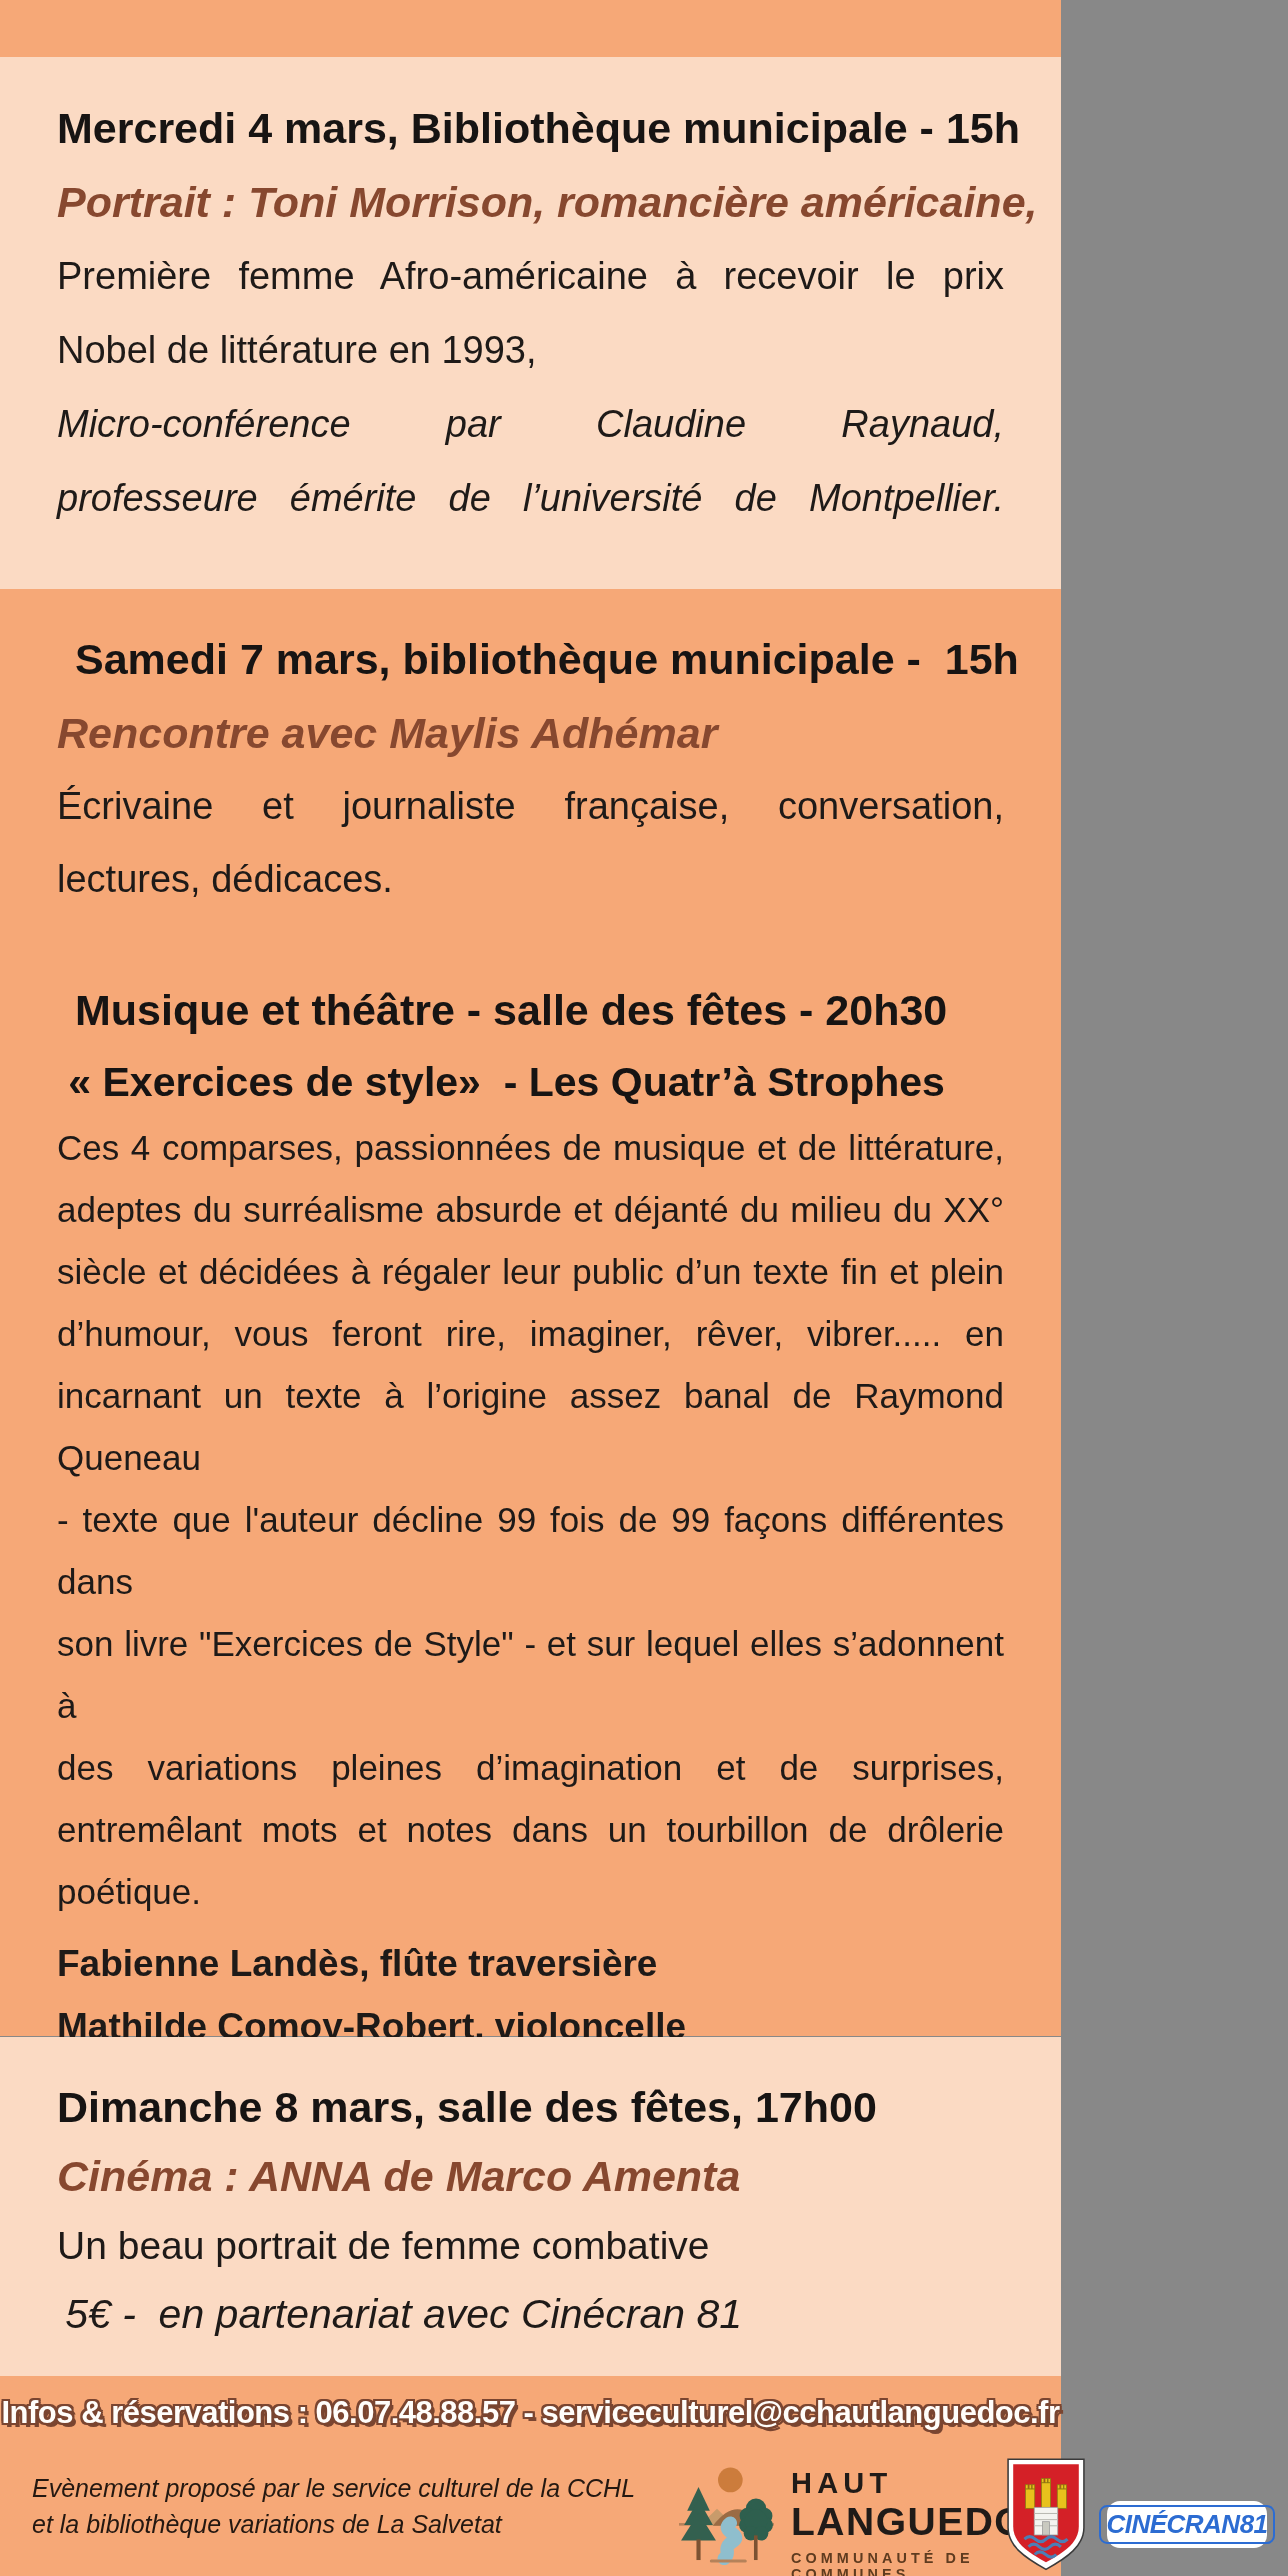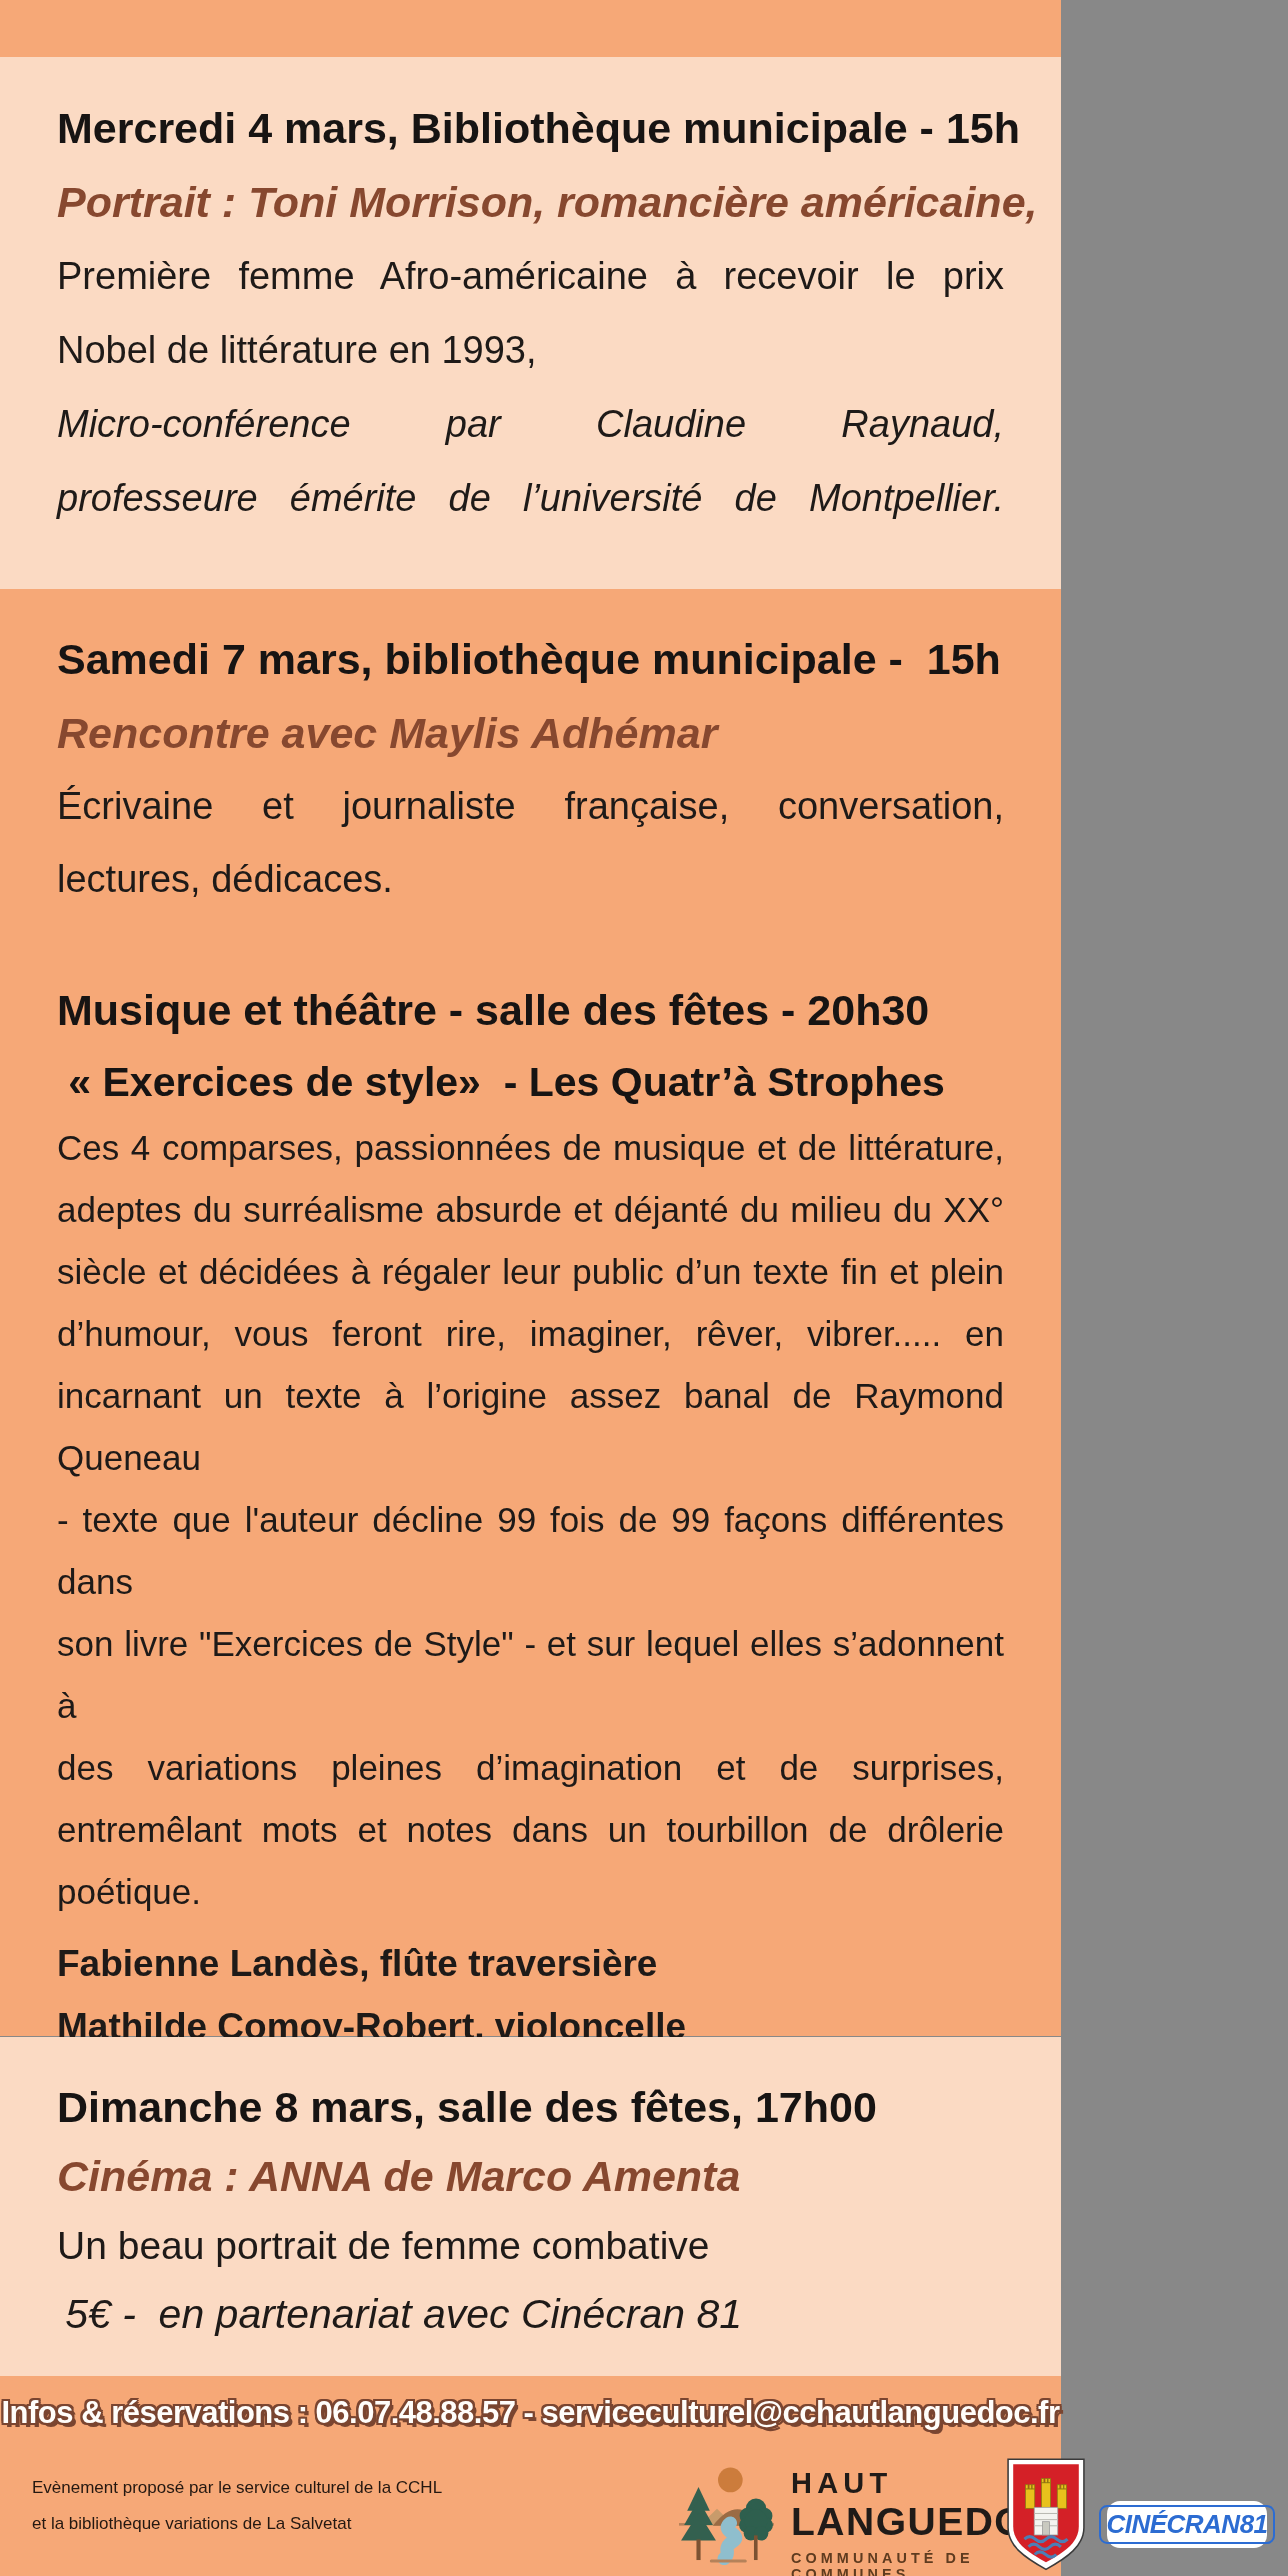--- a/index.html
+++ b/index.html
@@ -13,39 +13,39 @@
   .s2{top:589px;height:1447px;padding:34px 57px 0;box-sizing:border-box;}
   .s3{top:2037px;height:340px;padding:36px 57px 0;box-sizing:border-box;}
   .footer{top:2376px;height:200px;}
 
   .h{font-size:43px;font-weight:700;color:#171413;line-height:74px;white-space:pre;}
   .sub{font-size:43px;font-weight:700;font-style:italic;color:#87482F;line-height:74px;white-space:pre;}
   .body-line{font-size:38px;line-height:74px;}
   .it{font-style:italic;}
   .jline{text-align:justify;text-align-last:justify;}
 
-  .s2 .h{line-height:73px;}
+  .s2 .h{line-height:73px;margin-left:18px;}
   .h2{font-size:41px;font-weight:700;color:#171413;line-height:70px;white-space:pre;padding-left:11.3px;}
   .s2 .body-line{line-height:73px;}
   .gap-lg{height:58px;}
   .para-line{font-size:35px;line-height:62px;}
   .names{margin-top:9.3px;}
   .name-line{font-size:37px;font-weight:700;line-height:63px;}
   .price{font-size:43px;font-style:italic;line-height:68px;margin-top:8.2px;}
 
   .s3 .h{line-height:69px;}
   .s3 .sub{line-height:69px;}
   .s3 .body-line{font-size:39px;line-height:69px;}
   .price3{font-size:41px;font-style:italic;line-height:69px;white-space:pre;padding-left:8.2px;}
 
   .infobar-text{position:absolute;left:0;right:0;top:18.5px;text-align:center;
     font-size:31px;font-weight:700;letter-spacing:-0.5px;color:#FFFDFA;white-space:nowrap;
     text-shadow:2.1px 2.1px 0 #7A4530,-2.1px -2.1px 0 #7A4530,2.1px -2.1px 0 #7A4530,-2.1px 2.1px 0 #7A4530,
                 2.1px 0 0 #7A4530,-2.1px 0 0 #7A4530,0 2.1px 0 #7A4530,0 -2.1px 0 #7A4530,3.6px 3.6px 0 #7A4530;}
-  .credit{position:absolute;left:32px;top:94px;font-size:17px;
+  .credit{position:absolute;left:32px;top:94px;font-size:25px;font-style:italic;
           color:#241811;line-height:36px;}
   .hl-icon{position:absolute;left:679px;top:81px;width:95px;height:108px;}
   .hl-text{position:absolute;left:791px;top:91px;}
   .hl-haut{font-size:29px;font-weight:700;letter-spacing:5.2px;color:#201B18;line-height:33px;}
   .hl-languedoc{font-size:39px;font-weight:700;letter-spacing:1.5px;color:#201B18;line-height:44px;}
   .hl-cdc{font-size:14.4px;font-weight:700;letter-spacing:4.1px;color:#5F3B1F;margin-top:6.2px;}
   .crest{position:absolute;left:1005px;top:80px;width:82px;height:117px;}
   .cinecran{position:absolute;left:1107px;top:125px;width:160px;height:47px;background:#ffffff;
             border-radius:13px;display:flex;align-items:center;justify-content:center;box-sizing:border-box;}
   .cinecran-inner{border:2.1px solid #2C6CD2;border-radius:8.2px;padding:2.1px 5.2px;

